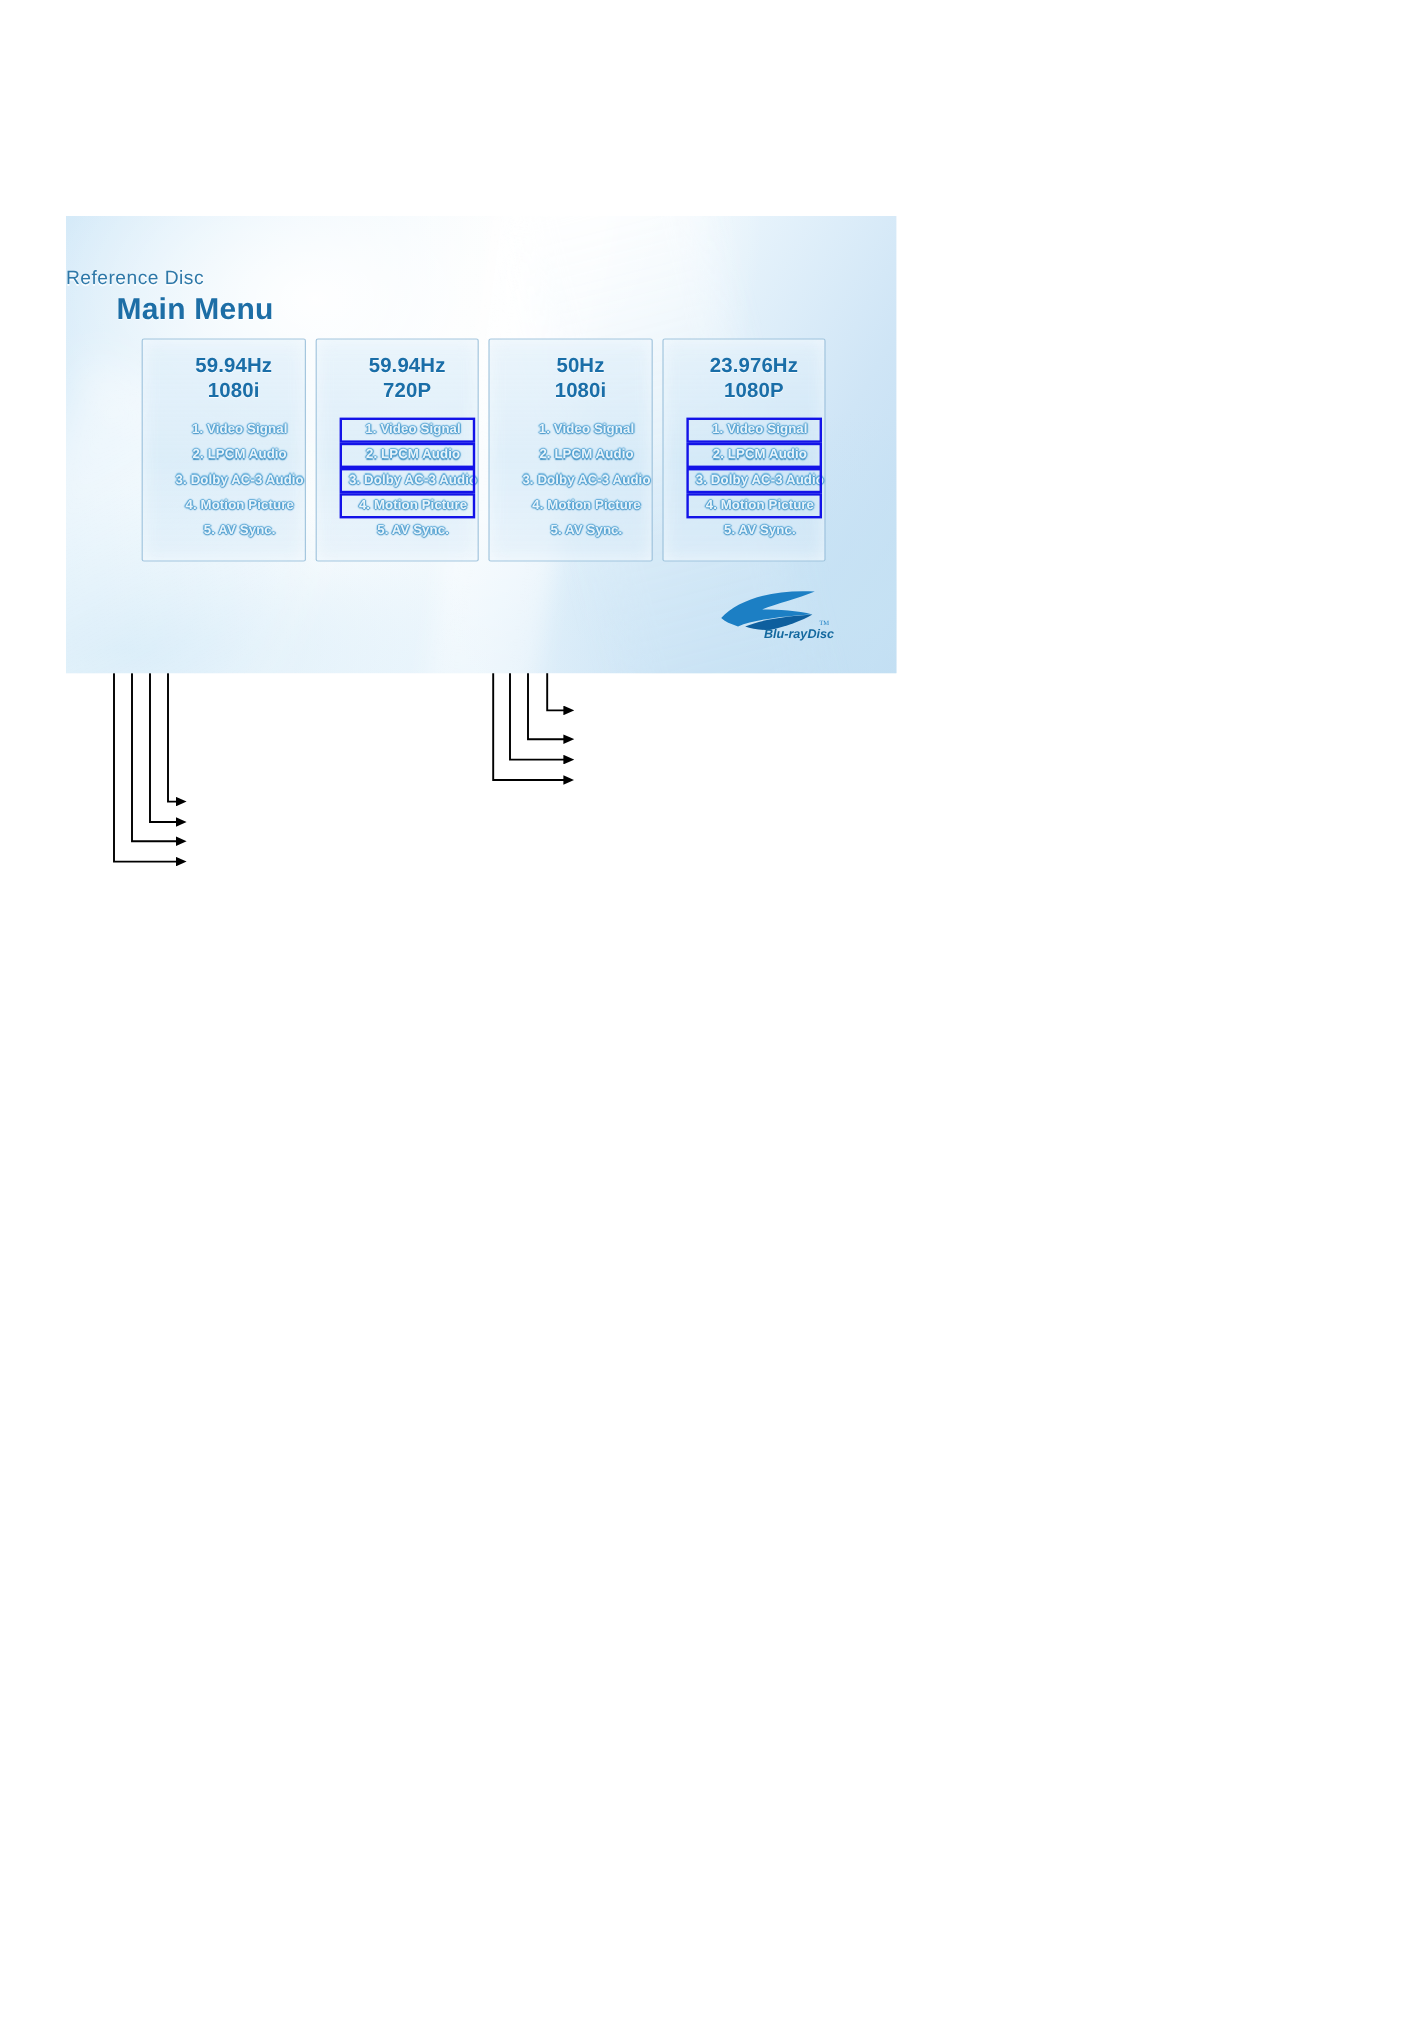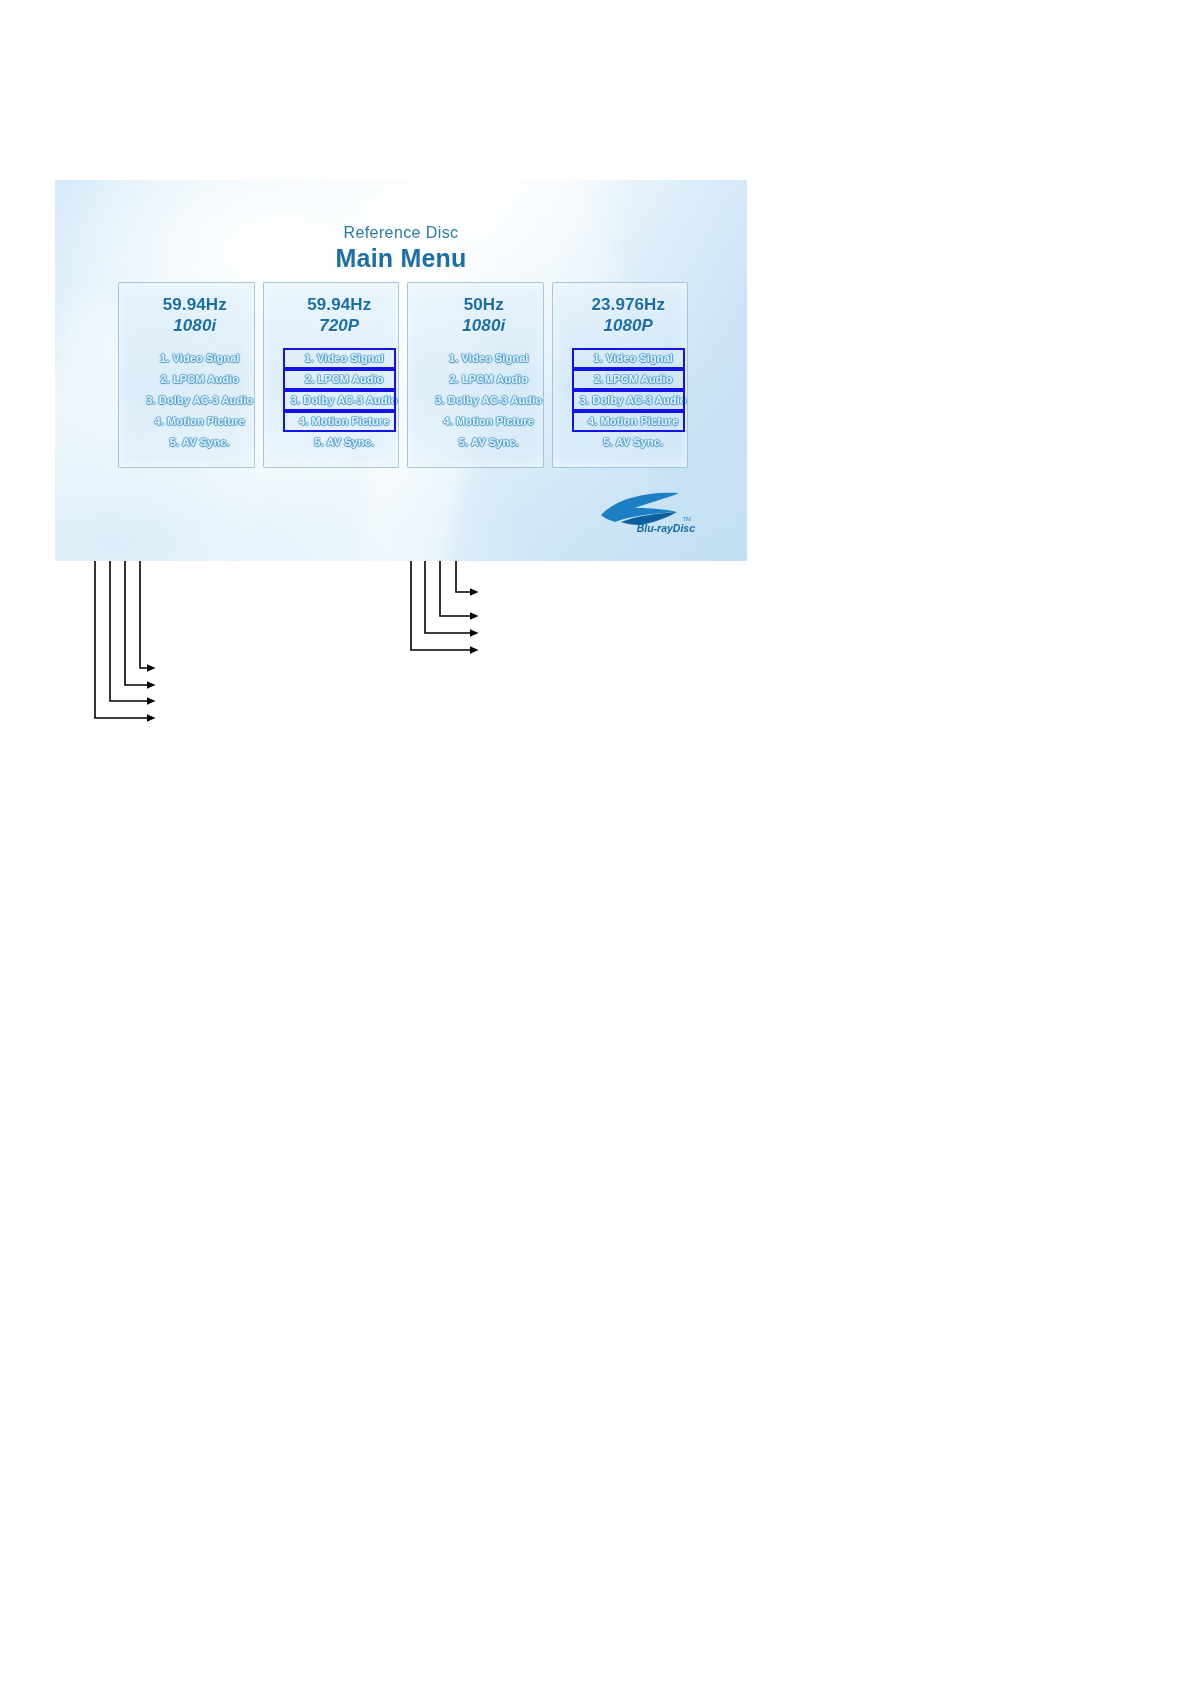--- a/index.html
+++ b/index.html
@@ -58,36 +58,37 @@
     background: linear-gradient(to bottom right, rgba(255,255,255,0.5), rgba(198,227,245,0.0));
     transform: rotate(22deg);
     filter: blur(16px);
   }
 
   
   #title-block {
     position: absolute;
     left: 0; top: 44px;
     width: 100%;
-    text-align: center;
+    text-align: left;
   }
   #subtitle-reference-disc {
     font-size: 16px;
     letter-spacing: 0.4px;
     color: #2e78a8;
     font-weight: 500;
     text-shadow: 0 1px 0 rgba(255,255,255,0.85);
   }
   #title-main-menu {
     font-size: 25px;
     font-weight: bold;
     letter-spacing: 0.2px;
     color: #1d6ea6;
     margin-top: 2px;
     text-shadow: 0 1px 0 rgba(255,255,255,0.8);
+    margin-left: 42px;
   }
 
   
   #panel-row {
     position: absolute;
     left: 63px;
     top: 102px;
     width: 570px;
     display: flex;
     gap: 8px;
@@ -106,21 +107,21 @@
     text-align: center;
     color: #1a6ea8;
     font-weight: bold;
     font-size: 17px;
     line-height: 1.22;
     letter-spacing: 0.1px;
     text-shadow: 0 1px 0 rgba(255,255,255,0.8);
     margin-bottom: 12px;
   }
   .panel-header .hdr-rate { display: block; }
-  .panel-header .hdr-res  { display: block; font-style: italic; }
+  .panel-header .hdr-res  { display: block; }
 
   .panel-items { position: relative; text-align: center; }
   .menu-item {
     position: relative;
     height: 21px;
     line-height: 21px;
     padding-left: 10px;
     font-size: 11px;
     font-weight: bold;
     letter-spacing: 0.1px;

